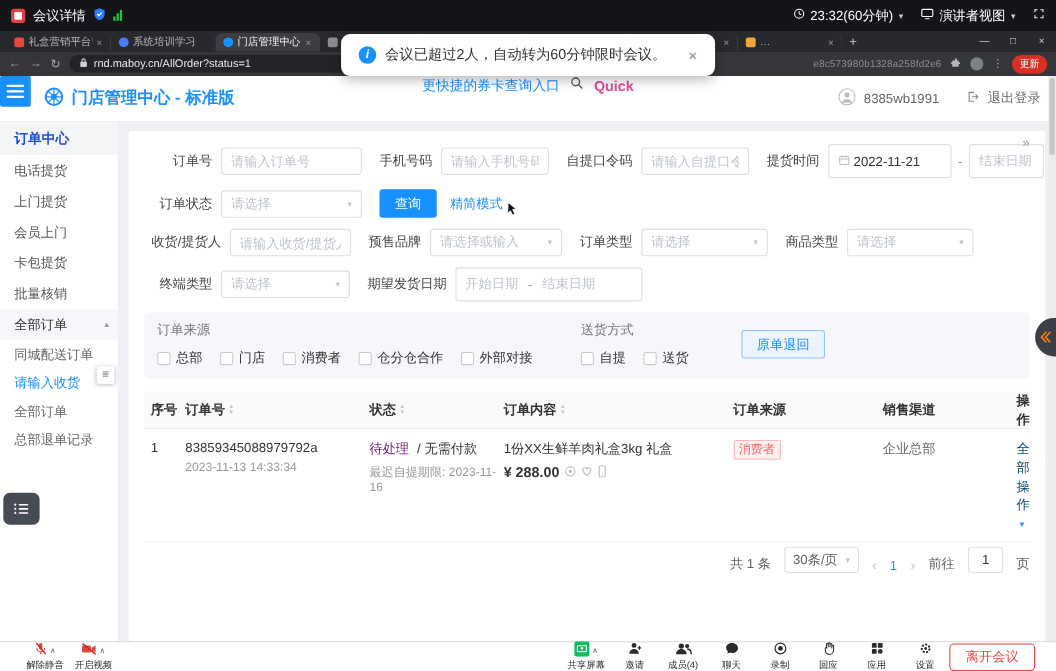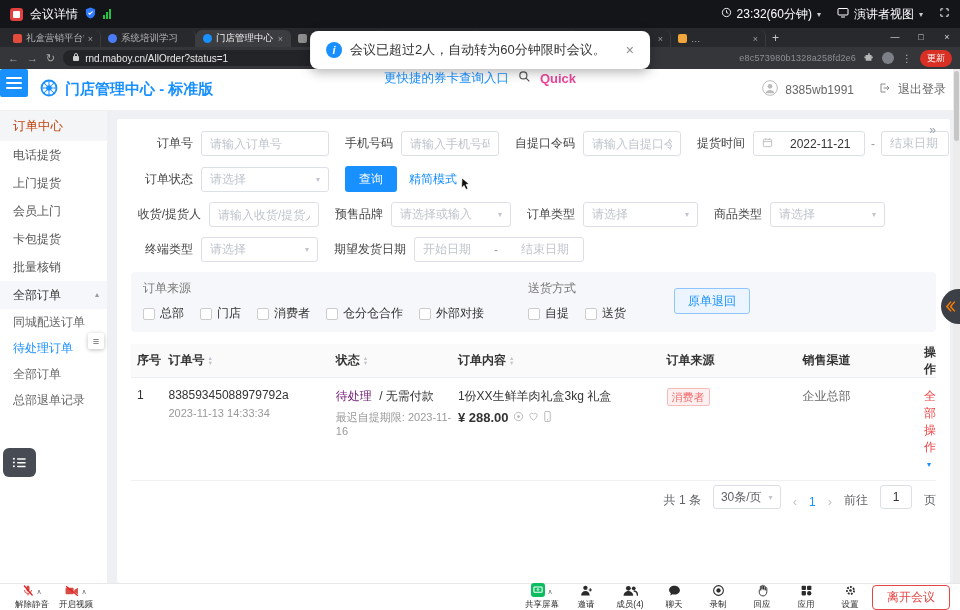--- a/index.html
+++ b/index.html
@@ -46,40 +46,40 @@
   .burger i { display:block; height:2px; background:#fff; border-radius:1px; }
   .brand { display:flex; align-items:center; gap:7px; color:#1890ff; font-size:15px; font-weight:bold; }
   .hdr-center { position:absolute; left:50%; transform:translateX(-50%); display:flex; align-items:center; gap:9px; }
   .quick-link { color:#1890ff; font-size:12.5px; }
   .quick-word { color:#ec4899; font-size:13px; font-weight:bold; }
   .hdr-right { margin-left:auto; display:flex; align-items:center; gap:7px; padding-right:14px; color:#666; font-size:12px; }
   .gap18 { width:10px; }
 
   .app-body { position:absolute; top:42px; left:0; right:0; bottom:0; display:flex; }
   .sidebar { width:107px; flex:none; background:#fff; font-size:12px; color:#555; position:relative; }
-  .sb-section { height:30px; line-height:30px; padding-left:13px; background:#f4f5f7; color:#c2410c; font-weight:normal; font-size:12.5px; }
+  .sb-section { height:30px; line-height:30px; padding-left:13px; background:#f4f5f7; color:#1d4ed8; font-weight:bold; font-size:12.5px; }
   .sb-item { height:28px; line-height:28px; padding-left:13px; }
   .sb-group { height:28px; line-height:28px; padding-left:13px; background:#f5f7fa; color:#333; display:flex; align-items:center; }
   .sb-group .gcaret { margin-left:auto; margin-right:8px; color:#999; font-size:8px; }
   .sb-sub { height:26px; line-height:26px; padding-left:13px; color:#666; }
   .sb-sub.active { color:#1890ff; }
   .sb-chip { position:absolute; left:88px; top:222px; width:16px; height:16px; background:#fff; box-shadow:0 1px 4px rgba(0,0,0,.25); border-radius:2px; color:#666; font-size:11px; line-height:16px; text-align:center; z-index:6; }
 
   .main { flex:1; margin:8px 10px 0 10px; background:#fff; border-radius:3px; padding:12px 14px 20px; position:relative; font-size:12px; color:#333; overflow:hidden; }
   .collapse-r { position:absolute; top:4px; right:14px; color:#9aa0a6; font-size:12px; }
 
   .frow { display:flex; align-items:center; margin-bottom:10px; }
   .fitem { display:flex; align-items:center; margin-right:16px; }
   .flabel { color:#444; margin-right:8px; white-space:nowrap; }
   .w64 { min-width:62px; text-align:right; }
   input.txt { height:25px; border:1px solid #dcdfe6; border-radius:3px; padding:0 8px; font-size:12px; color:#333; outline:none; background:#fff; }
   input.txt::placeholder { color:#bfc4cc; }
   .sel { height:25px; border:1px solid #dcdfe6; border-radius:3px; padding:0 8px; display:flex; align-items:center; color:#bfc4cc; background:#fff; }
   .sel .scaret { margin-left:auto; color:#c0c4cc; font-size:8px; padding-left:6px; }
-  .datebox { height:25px; border:1px solid #dcdfe6; border-radius:3px; padding:0 8px; display:flex; align-items:center; gap:17px; background:#fff; }
+  .datebox { height:31px; border:1px solid #dcdfe6; border-radius:3px; padding:0 8px; display:flex; align-items:center; gap:3px; background:#fff; }
   .dateval { color:#333; }
   .ph { color:#bfc4cc; }
   .sep { color:#999; margin:0 6px; }
   .btn-primary { height:26px; background:#1890ff; color:#fff; border:none; border-radius:3px; padding:0 14px; font-size:12px; }
   .link-blue { color:#1890ff; margin-left:12px; position:relative; }
   .cursor-svg { position:absolute; right:-14px; top:6px; }
 
   .filter-box { margin-top:2px; background:#f6f7fa; border-radius:4px; padding:8px 12px 10px; display:flex; align-items:flex-start; }
   .fgroup { margin-right:28px; }
   .glabel { color:#777; margin-bottom:8px; font-size:12px; }
@@ -94,21 +94,21 @@
   .trow { border-bottom:1px solid #f0f0f0; padding:10px 0; align-items:flex-start; }
   .c1{width:38px; padding-left:6px;} .c2{width:170px;} .c3{width:124px;} .c4{width:212px;} .c5{width:138px;} .c6{width:92px;} .c7{flex:1;margin-left:31px;}
   .sort { display:inline-flex; flex-direction:column; margin-left:3px; vertical-align:middle; }
   .sort span { font-size:5.5px; line-height:4.5px; color:#c0c4cc; }
   .sub-line { color:#999; font-size:11px; margin-top:5px; }
   .status-main { color:#701a75; }
   .status-extra { color:#333; margin-left:4px; }
   .price-line { margin-top:5px; display:flex; align-items:center; gap:4px; }
   .price { font-weight:bold; font-size:13px; color:#333; }
   .badge-red { display:inline-block; color:#f56c6c; background:#fdf0f0; border:1px solid #f6bcbc; border-radius:2px; font-size:11px; padding:0 4px; line-height:16px; }
-  .op-link { color:#ef4444; }
+  .op-link { color:#0c4a6e; }
   .op-caret { color:#1890ff; font-size:8px; margin-left:3px; }
 
   .pager { display:flex; align-items:flex-end; justify-content:flex-end; gap:12px; margin-top:4px; color:#606266; }
   .psize { height:24px; border:1px solid #dcdfe6; border-radius:3px; padding:0 7px; display:flex; align-items:center; color:#606266; }
   .psize .scaret { margin-left:7px; color:#c0c4cc; font-size:8px; }
   .pnav { color:#c0c4cc; font-size:13px; }
   .pcur { color:#1890ff; }
   .goto-input { width:32px; height:24px; border:1px solid #dcdfe6; border-radius:3px; text-align:center; font-size:12px; color:#333; outline:none; }
 
   .scrolltrack { position:absolute; right:0; top:0; bottom:0; width:7px; background:#ececec; }
@@ -117,21 +117,21 @@
   
   .toast { position:absolute; top:31px; left:50%; transform:translateX(-50%); background:#fff; border-radius:8px; box-shadow:0 3px 12px rgba(0,0,0,.3); display:flex; align-items:center; gap:8px; padding:10px 16px; font-size:13px; color:#333; z-index:80; white-space:nowrap; }
   .info-dot { width:16px; height:16px; border-radius:50%; background:#1890ff; color:#fff; font-size:11px; font-style:italic; font-weight:bold; display:flex; align-items:center; justify-content:center; flex:none; }
   .toast-close { color:#8a8a8a; margin-left:12px; font-size:14px; }
 
   
   .annot-btn { position:absolute; left:3px; top:448px; width:33px; height:29px; background:#474b53; border-radius:6px; display:flex; align-items:center; justify-content:center; z-index:75; }
   .drawer-handle { position:absolute; right:0; top:289px; width:19px; height:35px; background:#3c4046; border-radius:18px 0 0 18px; display:flex; align-items:center; justify-content:center; z-index:75; }
 
   
-  .meet-bar { position:absolute; left:0; right:0; bottom:0; height:27px; background:#fff; display:flex; align-items:center; padding:0 10px; z-index:70; border-top:1px solid #e8e8e8; }
+  .meet-bar { position:absolute; left:0; right:0; bottom:0; height:27px; background:#fff; display:flex; align-items:center; padding:0 19px; z-index:70; border-top:1px solid #e8e8e8; }
   .mb-item { display:flex; flex-direction:column; align-items:center; justify-content:center; min-width:44px; }
   .mb-ic { height:14px; display:flex; align-items:center; justify-content:center; gap:2px; }
   .mb-lb { font-size:8.5px; color:#2b2b2b; line-height:9px; margin-top:1px; white-space:nowrap; }
   .mb-caret { color:#666; font-size:7px; }
   .mb-spacer { flex:1; }
   .leave-btn { margin-left:auto; border:1px solid #e54545; color:#e54545; background:#fff; border-radius:4px; font-size:12px; padding:3px 14px; }
 </style>
 </head>
 <body>
 
@@ -291,21 +291,21 @@
         <div class="sb-item">电话提货</div>
         <div class="sb-item">上门提货</div>
         <div class="sb-item">会员上门</div>
         <div class="sb-item">卡包提货</div>
         <div class="sb-item">批量核销</div>
         <div class="sb-group">
           <span>全部订单</span>
           <span class="gcaret">▴</span>
         </div>
         <div class="sb-sub">同城配送订单</div>
-        <div class="sb-sub active">待处理订单</div>
+        <div class="sb-sub active">请输入收货</div>
         <div class="sb-sub">全部订单</div>
         <div class="sb-sub">总部退单记录</div>
         <div class="sb-chip">≡</div>
       </aside>
 
       <main class="main">
         <span class="collapse-r">»</span>
 
         <div class="frow">
           <div class="fitem">

